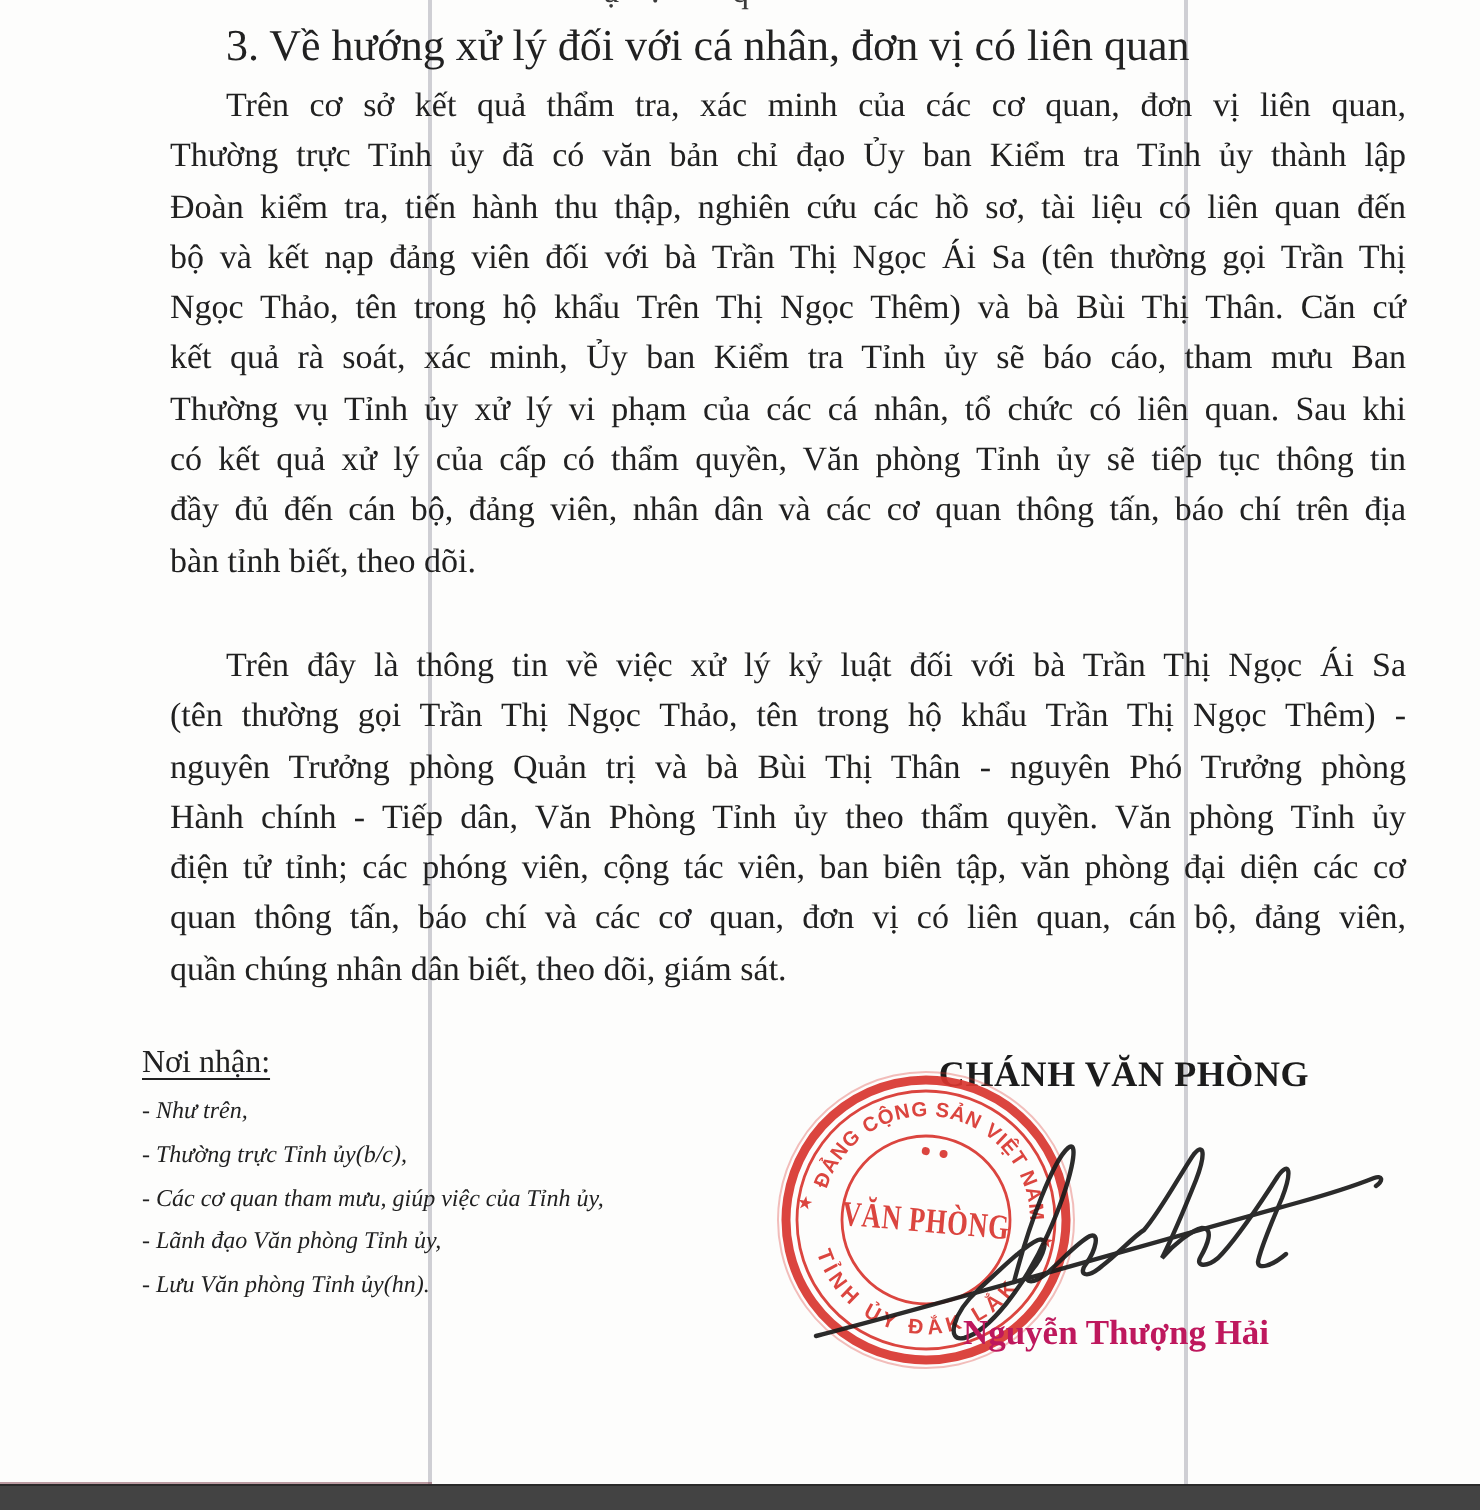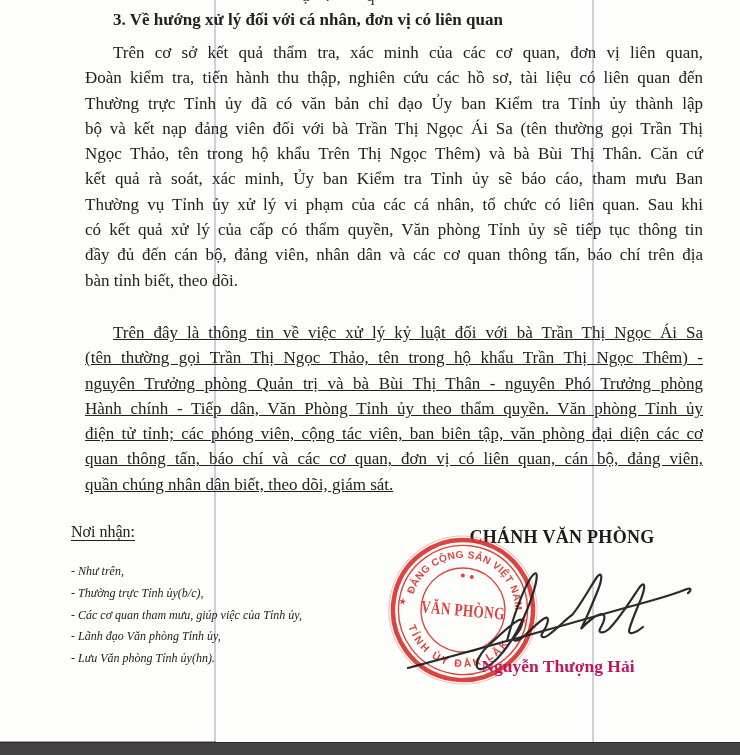--- a/index.html
+++ b/index.html
@@ -25,37 +25,37 @@
   }
   .top-frag span{
     position:relative;top:-14px;
     font-size:17px;letter-spacing:16px;color:#3a3a3a;
   }
   
   .col{position:absolute;left:85px;width:618px;}
   .heading{
     top:10px;
     padding-left:28px;
-    font-weight:bold;font-size:17px;
+    font-weight:normal;font-size:22px;
   }
   .para{font-size:17px;}
   .para .ln{
     height:25.3px;line-height:25.3px;
     text-align:justify;text-align-last:justify;
     white-space:nowrap;
   }
   .para .ln.first{padding-left:28px;}
   .para .ln.last{text-align-last:left;}
   .p1{top:40px;}
-  .p2{top:320px;text-decoration:underline;}
+  .p2{top:320px;}
   
   .recipients{position:absolute;left:71px;top:523px;}
   .recipients .label{
     font-size:16px;text-decoration:underline;
-    text-underline-offset:3px;margin-bottom:20px;
+    text-underline-offset:3px;margin-bottom:4px;
   }
   .recipients .item{
     font-size:12px;line-height:21.8px;white-space:nowrap;font-style:italic;
   }
   
   .sig-title{
     position:absolute;left:430px;top:527px;width:264px;
     text-align:center;font-weight:bold;font-size:18px;
     letter-spacing:.3px;color:#1c1c1c;
   }
@@ -83,22 +83,22 @@
   <div class="fold-line fold-left"></div>
   <div class="fold-line fold-right"></div>
   <div class="top-frag">
     <span>ạ. q</span>
   </div>
 
   <div class="col heading" style="position:absolute;">3. Về hướng xử lý đối với cá nhân, đơn vị có liên quan</div>
 
   <div class="col para p1" style="position:absolute;">
     <div class="ln first">Trên cơ sở kết quả thẩm tra, xác minh của các cơ quan, đơn vị liên quan,</div>
+    <div class="ln">Thường trực Tỉnh ủy đã có văn bản chỉ đạo Ủy ban Kiểm tra Tỉnh ủy thành lập</div>
     <div class="ln">Đoàn kiểm tra, tiến hành thu thập, nghiên cứu các hồ sơ, tài liệu có liên quan đến</div>
-    <div class="ln">Thường trực Tỉnh ủy đã có văn bản chỉ đạo Ủy ban Kiểm tra Tỉnh ủy thành lập</div>
     <div class="ln">bộ và kết nạp đảng viên đối với bà Trần Thị Ngọc Ái Sa (tên thường gọi Trần Thị</div>
     <div class="ln">Ngọc Thảo, tên trong hộ khẩu Trên Thị Ngọc Thêm) và bà Bùi Thị Thân. Căn cứ</div>
     <div class="ln">kết quả rà soát, xác minh, Ủy ban Kiểm tra Tỉnh ủy sẽ báo cáo, tham mưu Ban</div>
     <div class="ln">Thường vụ Tỉnh ủy xử lý vi phạm của các cá nhân, tổ chức có liên quan. Sau khi</div>
     <div class="ln">có kết quả xử lý của cấp có thẩm quyền, Văn phòng Tỉnh ủy sẽ tiếp tục thông tin</div>
     <div class="ln">đầy đủ đến cán bộ, đảng viên, nhân dân và các cơ quan thông tấn, báo chí trên địa</div>
     <div class="ln last">bàn tỉnh biết, theo dõi.</div>
   </div>
 
   <div class="col para p2" style="position:absolute;">

